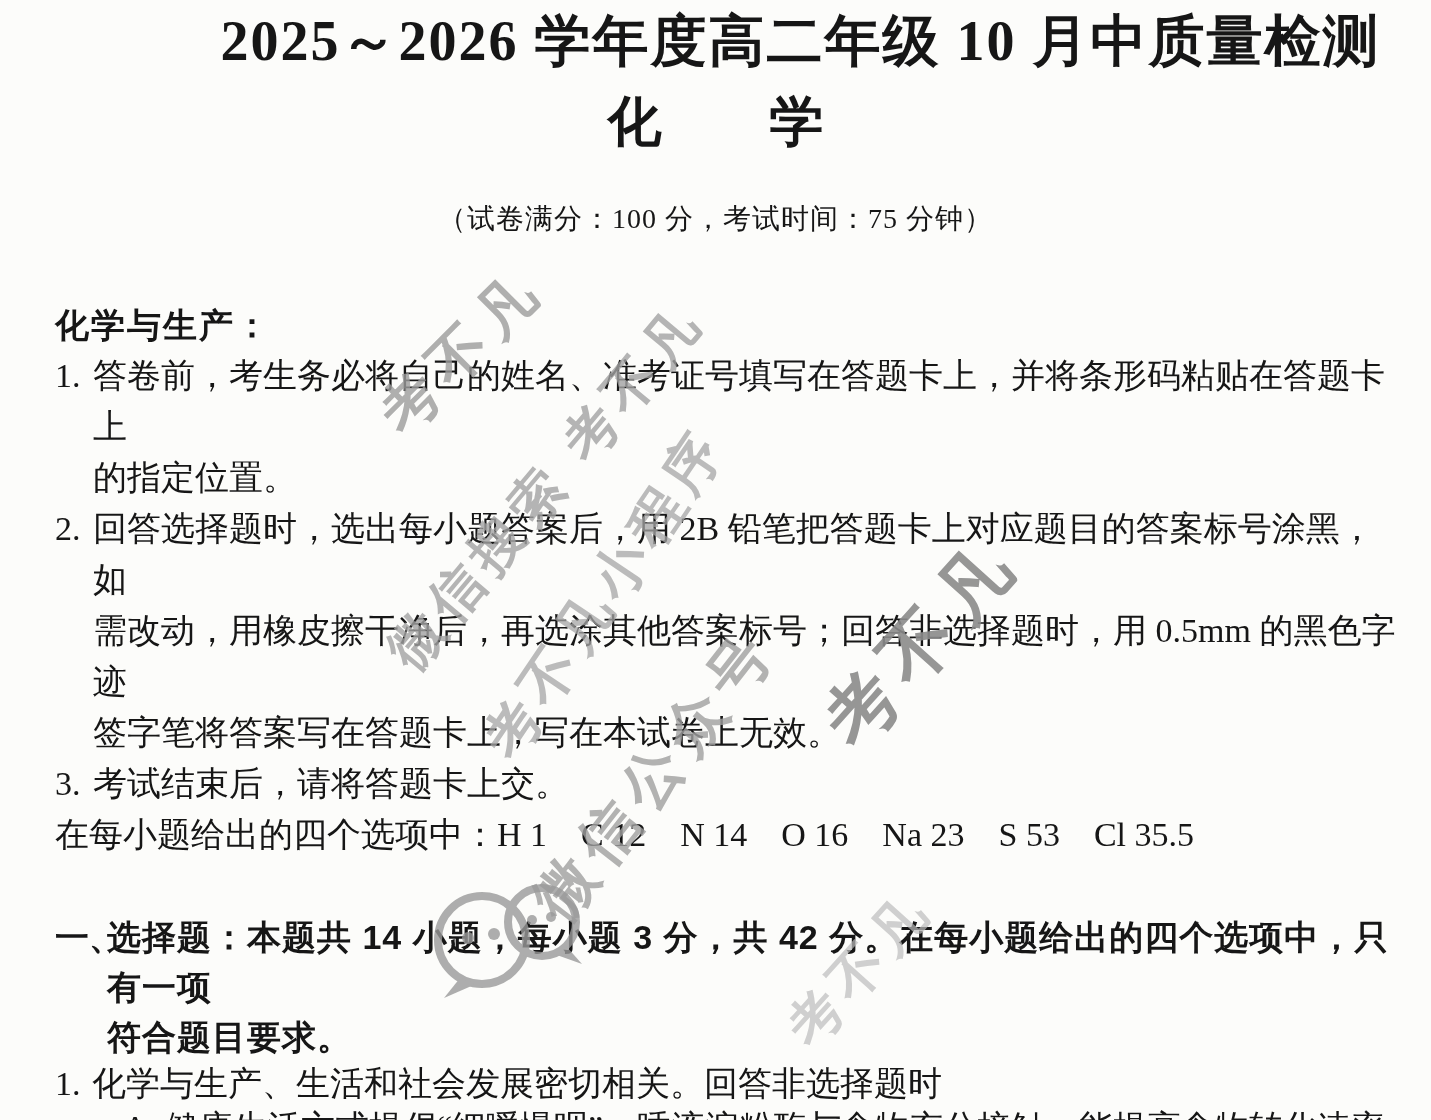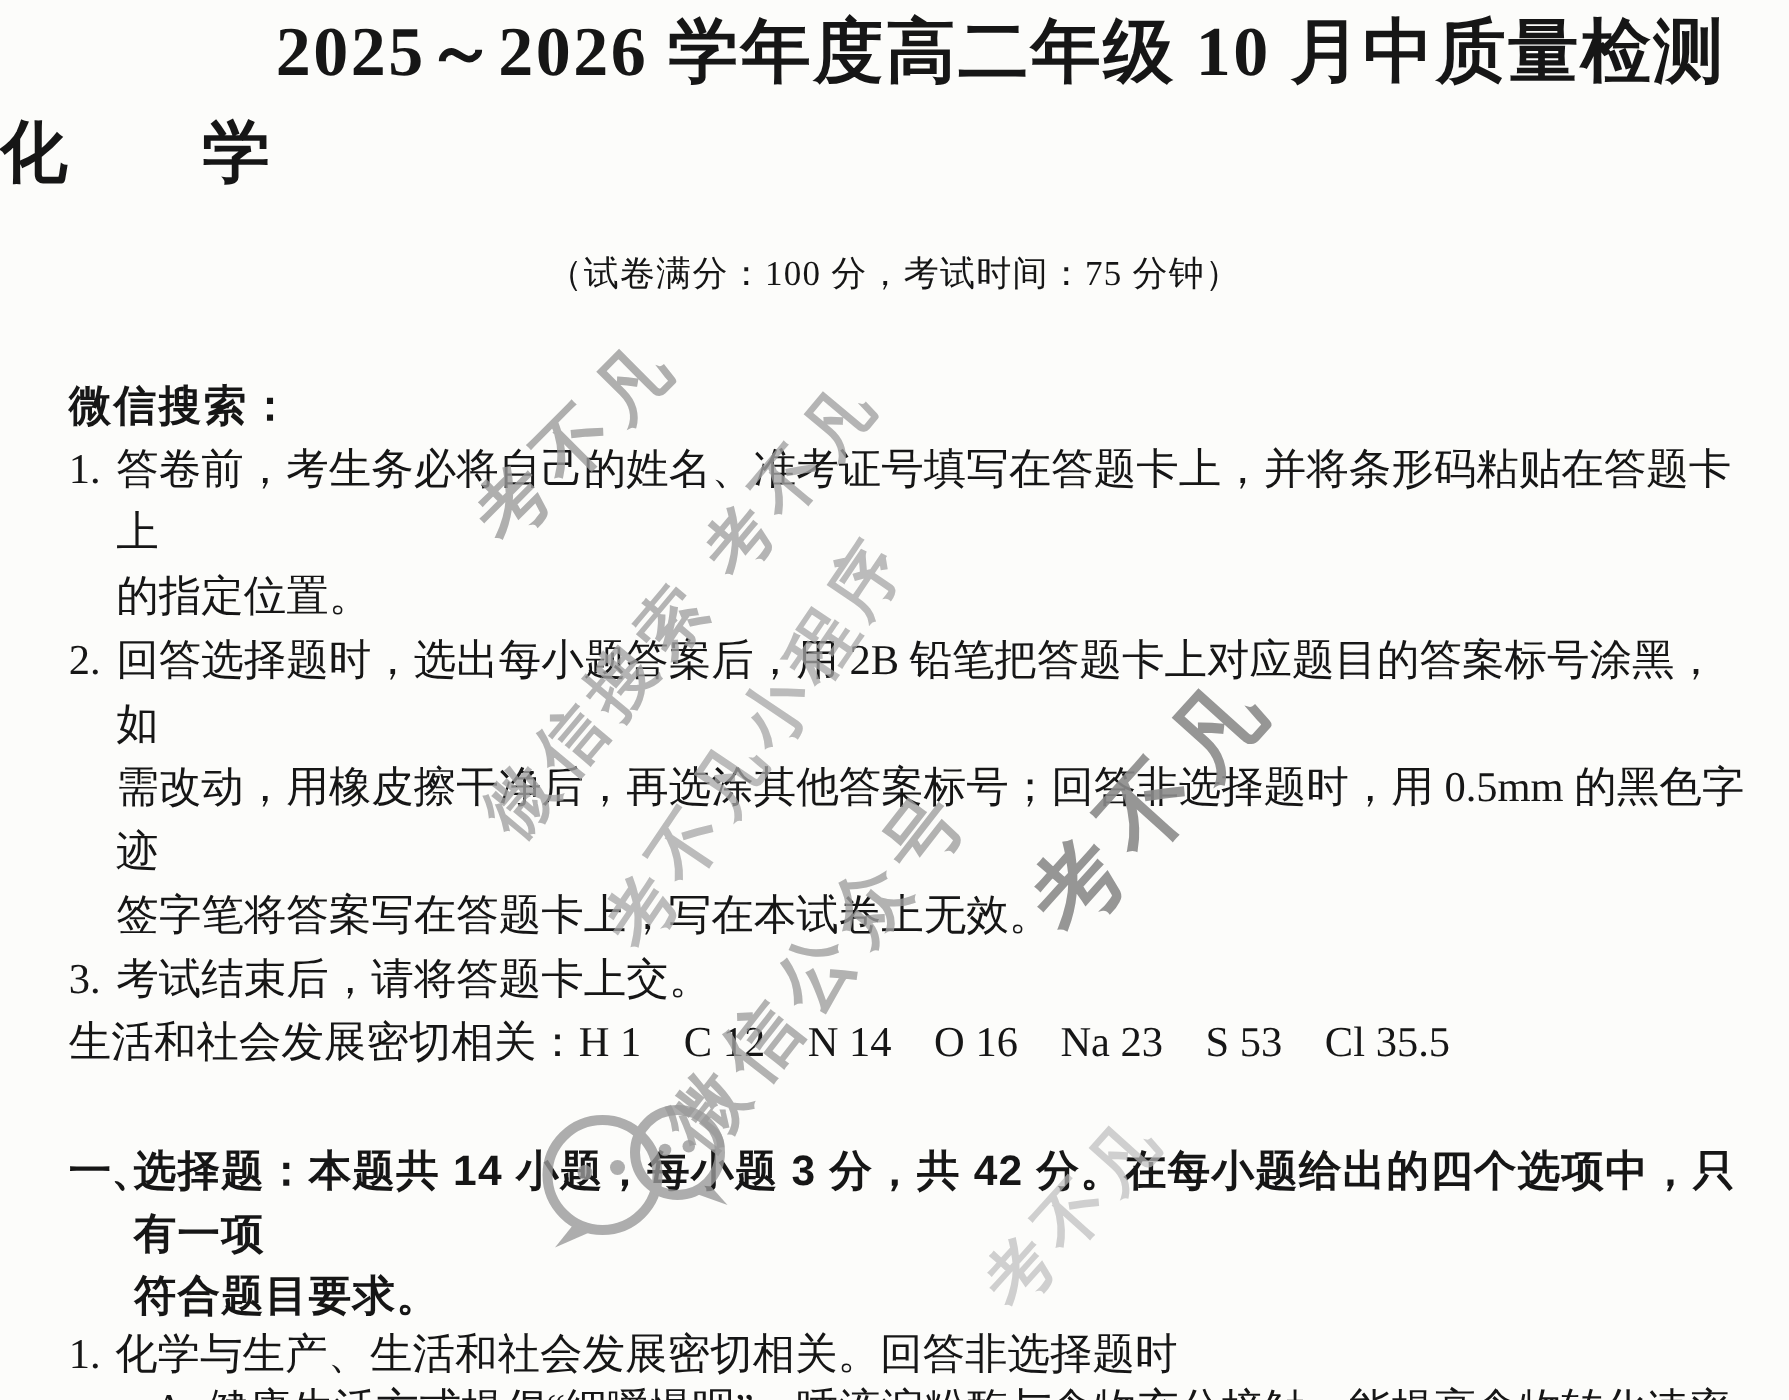--- a/index.html
+++ b/index.html
@@ -8,21 +8,21 @@
     background:#fcfcfa;overflow:hidden;color:#161616;
     font-family:"Liberation Serif","DejaVu Serif",serif;
   }
   
   .title{
     position:absolute;top:4px;left:0;width:100%;box-sizing:border-box;
     padding-left:170px;text-align:center;
     font-size:56px;font-weight:bold;letter-spacing:2px;white-space:nowrap;
   }
   .subject{
-    position:absolute;top:86px;left:0;width:100%;
+    position:absolute;top:86px;left:0;width:100%;text-align:center;
     font-size:54px;font-weight:bold;
   }
   .subtitle{
     position:absolute;top:200px;left:0;width:100%;text-align:center;
     font-size:28px;letter-spacing:1px;
   }
   
   .bodytext{
     position:absolute;left:55px;top:300px;width:1348px;
     font-size:34px;z-index:2;
@@ -59,39 +59,39 @@
 <body>
 
 <div class="page">
 
   <div class="title">2025～2026 学年度高二年级 10 月中质量检测</div>
   <div class="subject">化　　学</div>
   <div class="subtitle">（试卷满分：100 分，考试时间：75 分钟）</div>
 
   <div class="bodytext">
 
-    <div class="notice-heading sans">微信搜索：</div>
+    <div class="notice-heading sans">化学与生产：</div>
 
     <div class="hang">
       <span class="num">1.</span>
       <span class="txt">答卷前，考生务必将自己的姓名、准考证号填写在答题卡上，并将条形码粘贴在答题卡上
 的指定位置。</span>
     </div>
     <div class="hang">
       <span class="num">2.</span>
       <span class="txt">回答选择题时，选出每小题答案后，用 2B 铅笔把答题卡上对应题目的答案标号涂黑，如
 需改动，用橡皮擦干净后，再选涂其他答案标号；回答非选择题时，用 0.5mm 的黑色字迹
 签字笔将答案写在答题卡上，写在本试卷上无效。</span>
     </div>
     <div class="hang">
       <span class="num">3.</span>
       <span class="txt">考试结束后，请将答题卡上交。</span>
     </div>
 
-    <div class="masses"><span>生活和社会发展密切相关：</span><span>H 1    C 12    N 14    O 16    Na 23    S 53    Cl 35.5</span></div>
+    <div class="masses"><span>在每小题给出的四个选项中：</span><span>H 1    C 12    N 14    O 16    Na 23    S 53    Cl 35.5</span></div>
 
     <div class="hang section sans">
       <span class="num">一、</span>
       <span class="txt">选择题：本题共 14 小题，每小题 3 分，共 42 分。在每小题给出的四个选项中，只有一项
 符合题目要求。</span>
     </div>
 
     <div class="hang question">
       <span class="num">1.</span>
       <span class="txt">化学与生产、生活和社会发展密切相关。回答非选择题时</span>

